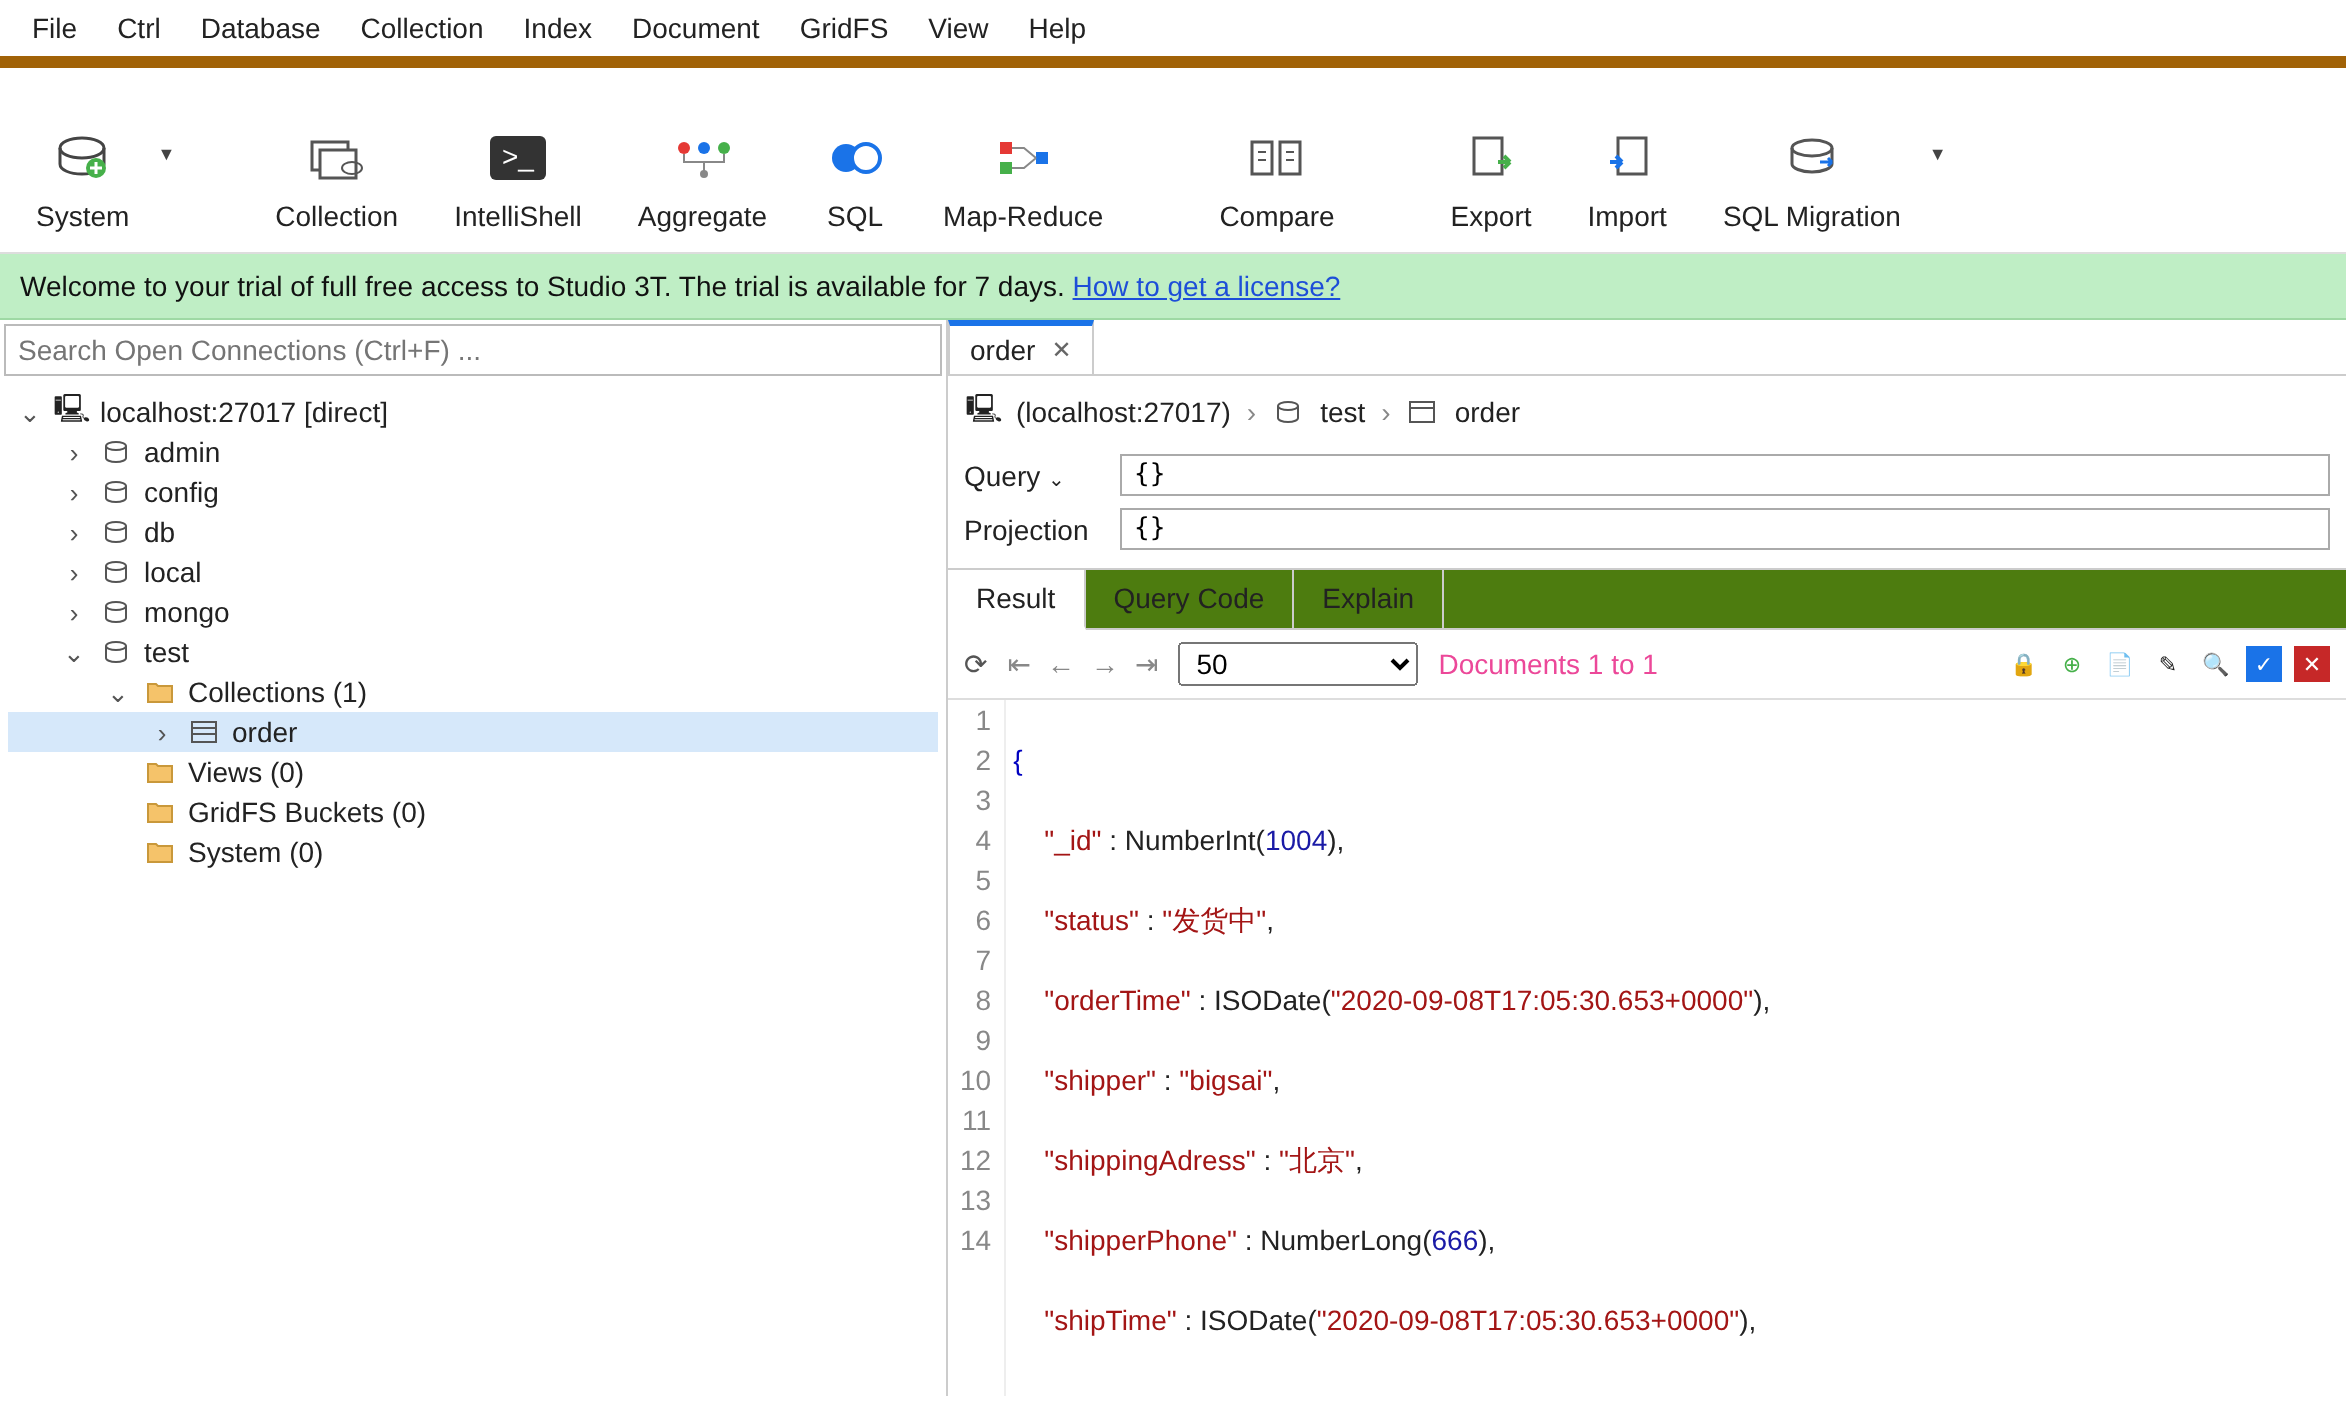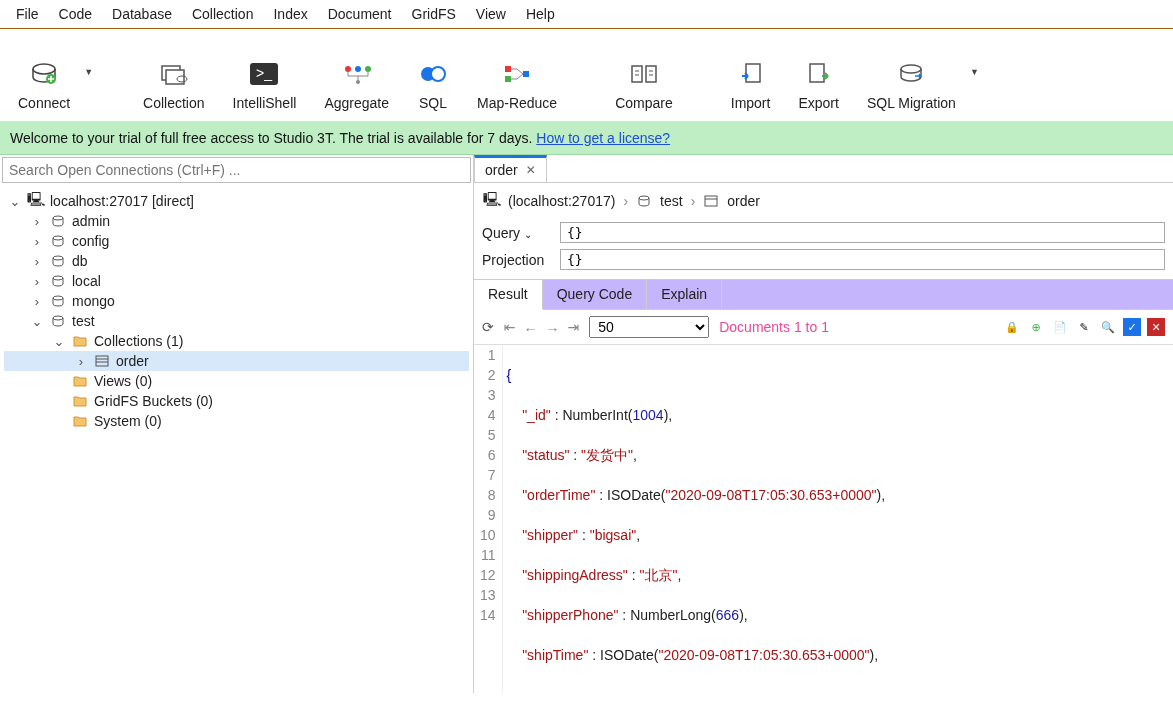--- a/index.html
+++ b/index.html
@@ -1,17 +1,17 @@
 <!DOCTYPE html>
 <html><head>
 <meta charset="utf-8">
 <style>
 * { margin:0; padding:0; box-sizing:border-box; font-family:"Segoe UI",Tahoma,sans-serif; font-size:14px; }
 body { background:#fff; color:#222; overflow:hidden; width:1173px; height:703px; }
-.menubar { display:flex; gap:4px; padding:4px 8px; border-bottom:1px solid #a16207; }
+.menubar { display:flex; gap:4px; padding:4px 8px; border-bottom:6px solid #a16207; }
 .menubar span { padding:2px 8px; cursor:default; }
 .toolbar { display:flex; align-items:center; padding:4px 4px 10px; gap:0; border-bottom:1px solid #ddd; }
 .tbtn { display:flex; flex-direction:column; align-items:center; justify-content:flex-end; padding:0 14px; height:78px; gap:6px; cursor:default; }
 .tbtn .ic { width:32px; height:30px; display:flex; align-items:center; justify-content:center; }
 .tbtn .lbl { font-size:14px; color:#222; }
 .drop { align-self:center; font-size:9px; color:#444; padding:0 6px; margin-left:-6px; }
 .banner { background:#bfeec5; color:#111; padding:8px 10px; border-bottom:1px solid #9ed9a4; }
 .banner a { color:#1d4ed8; text-decoration:underline; }
 .main { display:flex; height:calc(100% - 165px); }
 .sidebar { width:474px; border-right:1px solid #ccc; display:flex; flex-direction:column; }
@@ -29,21 +29,21 @@
 .tab.active { border-top:3px solid #1a73e8; background:#fff; }
 .tab .x { color:#666; font-size:12px; cursor:default; }
 .crumb { display:flex; align-items:center; gap:8px; padding:10px 10px; font-size:14px; }
 .crumb .sep { color:#888; }
 .qrow { display:flex; align-items:center; padding:3px 8px; gap:8px; }
 .qrow .qlab { width:70px; }
 .qrow input { flex:1; padding:2px 6px; border:1px solid #aaa; font-family:Consolas,monospace; font-size:13px; }
 .subtabs { display:flex; border:1px solid #ccc; border-left:none; border-right:none; margin-top:6px; }
 .subtab { padding:6px 14px; border-right:1px solid #ccc; cursor:default; }
 .subtab.active { background:#fff; border-bottom:2px solid #fff; margin-bottom:-1px; font-weight:normal; }
-.subtabs { background:#c4b5fd; }
+.subtabs { background:#4d7c0f; }
 .rtool { display:flex; align-items:center; padding:6px 8px; gap:10px; border-bottom:1px solid #ddd; }
 .rtool .navs { display:flex; gap:8px; color:#888; }
 .rtool .navs span { cursor:default; }
 .rtool select { padding:1px 4px; width:120px; }
 .rtool .docr { color:#ec4899; }
 .rtool .rbtns { display:flex; gap:6px; margin-left:auto; }
 .rbtn { width:18px; height:18px; display:flex; align-items:center; justify-content:center; font-size:11px; }
 .rbtn.blue{background:#1a73e8;color:#fff}.rbtn.red{background:#c62828;color:#fff}
 .code { display:flex; font-family:Consolas,"Courier New",monospace; font-size:14px; line-height:20px; overflow:auto; flex:1; }
 .gut { background:#fff; color:#888; text-align:right; padding:0 6px; border-right:1px solid #eee; user-select:none; }
@@ -51,41 +51,41 @@
 .src { padding:0 4px; white-space:pre; }
 .src div{height:20px}
 .k{color:#a31515}.n{color:#1a1aa6}.b{color:#0000c0}
 svg{display:block}
 </style>
 </head>
 <body>
 
 <div class="menubar">
   <span>File</span>
-  <span>Code</span>
+  <span>Ctrl</span>
   <span>Database</span>
   <span>Collection</span>
   <span>Index</span>
   <span>Document</span>
   <span>GridFS</span>
   <span>View</span>
   <span>Help</span>
 </div>
 
 <div class="toolbar">
   <div class="tbtn">
     <span class="ic">
         <svg width="30" height="24">
           <ellipse cx="15" cy="7" rx="11" ry="5" fill="none" stroke="#444" stroke-width="1.5"></ellipse>
           <path d="M4 7v8c0 3 5 5 11 5s11-2 11-5V7" fill="none" stroke="#444" stroke-width="1.5"></path>
           <circle cx="22" cy="17" r="5" fill="#46b04a"></circle>
           <path d="M22 14v6M19 17h6" stroke="#fff" stroke-width="1.5"></path>
         </svg>
       </span>
-    <span class="lbl">Connect</span>
+    <span class="lbl">System</span>
   </div>
   <span class="drop">▼</span>
   <div style="width:30px"></div>
   <div class="tbtn">
     <span class="ic">
         <svg width="30" height="24">
           <rect x="3" y="4" width="18" height="14" fill="none" stroke="#555" stroke-width="1.5"></rect>
           <rect x="7" y="8" width="18" height="14" fill="#fff" stroke="#555" stroke-width="1.5"></rect>
           <ellipse cx="23" cy="17" rx="5" ry="3" fill="none" stroke="#555"></ellipse>
         </svg>
@@ -141,34 +141,34 @@
           <rect x="16" y="3" width="10" height="16" fill="none" stroke="#555" stroke-width="1.5"></rect>
           <path d="M5 8h4M5 12h4M19 8h4M19 12h4" stroke="#555"></path>
         </svg>
       </span>
     <span class="lbl">Compare</span>
   </div>
   <div style="width:30px"></div>
   <div class="tbtn">
     <span class="ic">
         <svg width="24" height="24">
+          <rect x="3" y="2" width="14" height="18" fill="none" stroke="#555" stroke-width="1.5"></rect>
+          <path d="M15 14l6 0m0 0l-3-3m3 3l-3 3" stroke="#46b04a" stroke-width="2" fill="none"></path>
+        </svg>
+      </span>
+    <span class="lbl">Export</span>
+  </div>
+  <div class="tbtn">
+    <span class="ic">
+        <svg width="24" height="24">
           <rect x="7" y="2" width="14" height="18" fill="none" stroke="#555" stroke-width="1.5"></rect>
           <path d="M3 14l6 0m0 0l-3-3m3 3l-3 3" stroke="#1a73e8" stroke-width="2" fill="none"></path>
         </svg>
       </span>
     <span class="lbl">Import</span>
-  </div>
-  <div class="tbtn">
-    <span class="ic">
-        <svg width="24" height="24">
-          <rect x="3" y="2" width="14" height="18" fill="none" stroke="#555" stroke-width="1.5"></rect>
-          <path d="M15 14l6 0m0 0l-3-3m3 3l-3 3" stroke="#46b04a" stroke-width="2" fill="none"></path>
-        </svg>
-      </span>
-    <span class="lbl">Export</span>
   </div>
   <div class="tbtn">
     <span class="ic">
         <svg width="28" height="24">
           <ellipse cx="14" cy="7" rx="10" ry="4" fill="none" stroke="#555" stroke-width="1.5"></ellipse>
           <path d="M4 7v8c0 2 4.5 4 10 4s10-2 10-4V7" fill="none" stroke="#555" stroke-width="1.5"></path>
           <path d="M18 14h6m0 0l-2-2m2 2l-2 2" stroke="#1a73e8" stroke-width="1.5" fill="none"></path>
         </svg>
       </span>
     <span class="lbl">SQL Migration</span>

